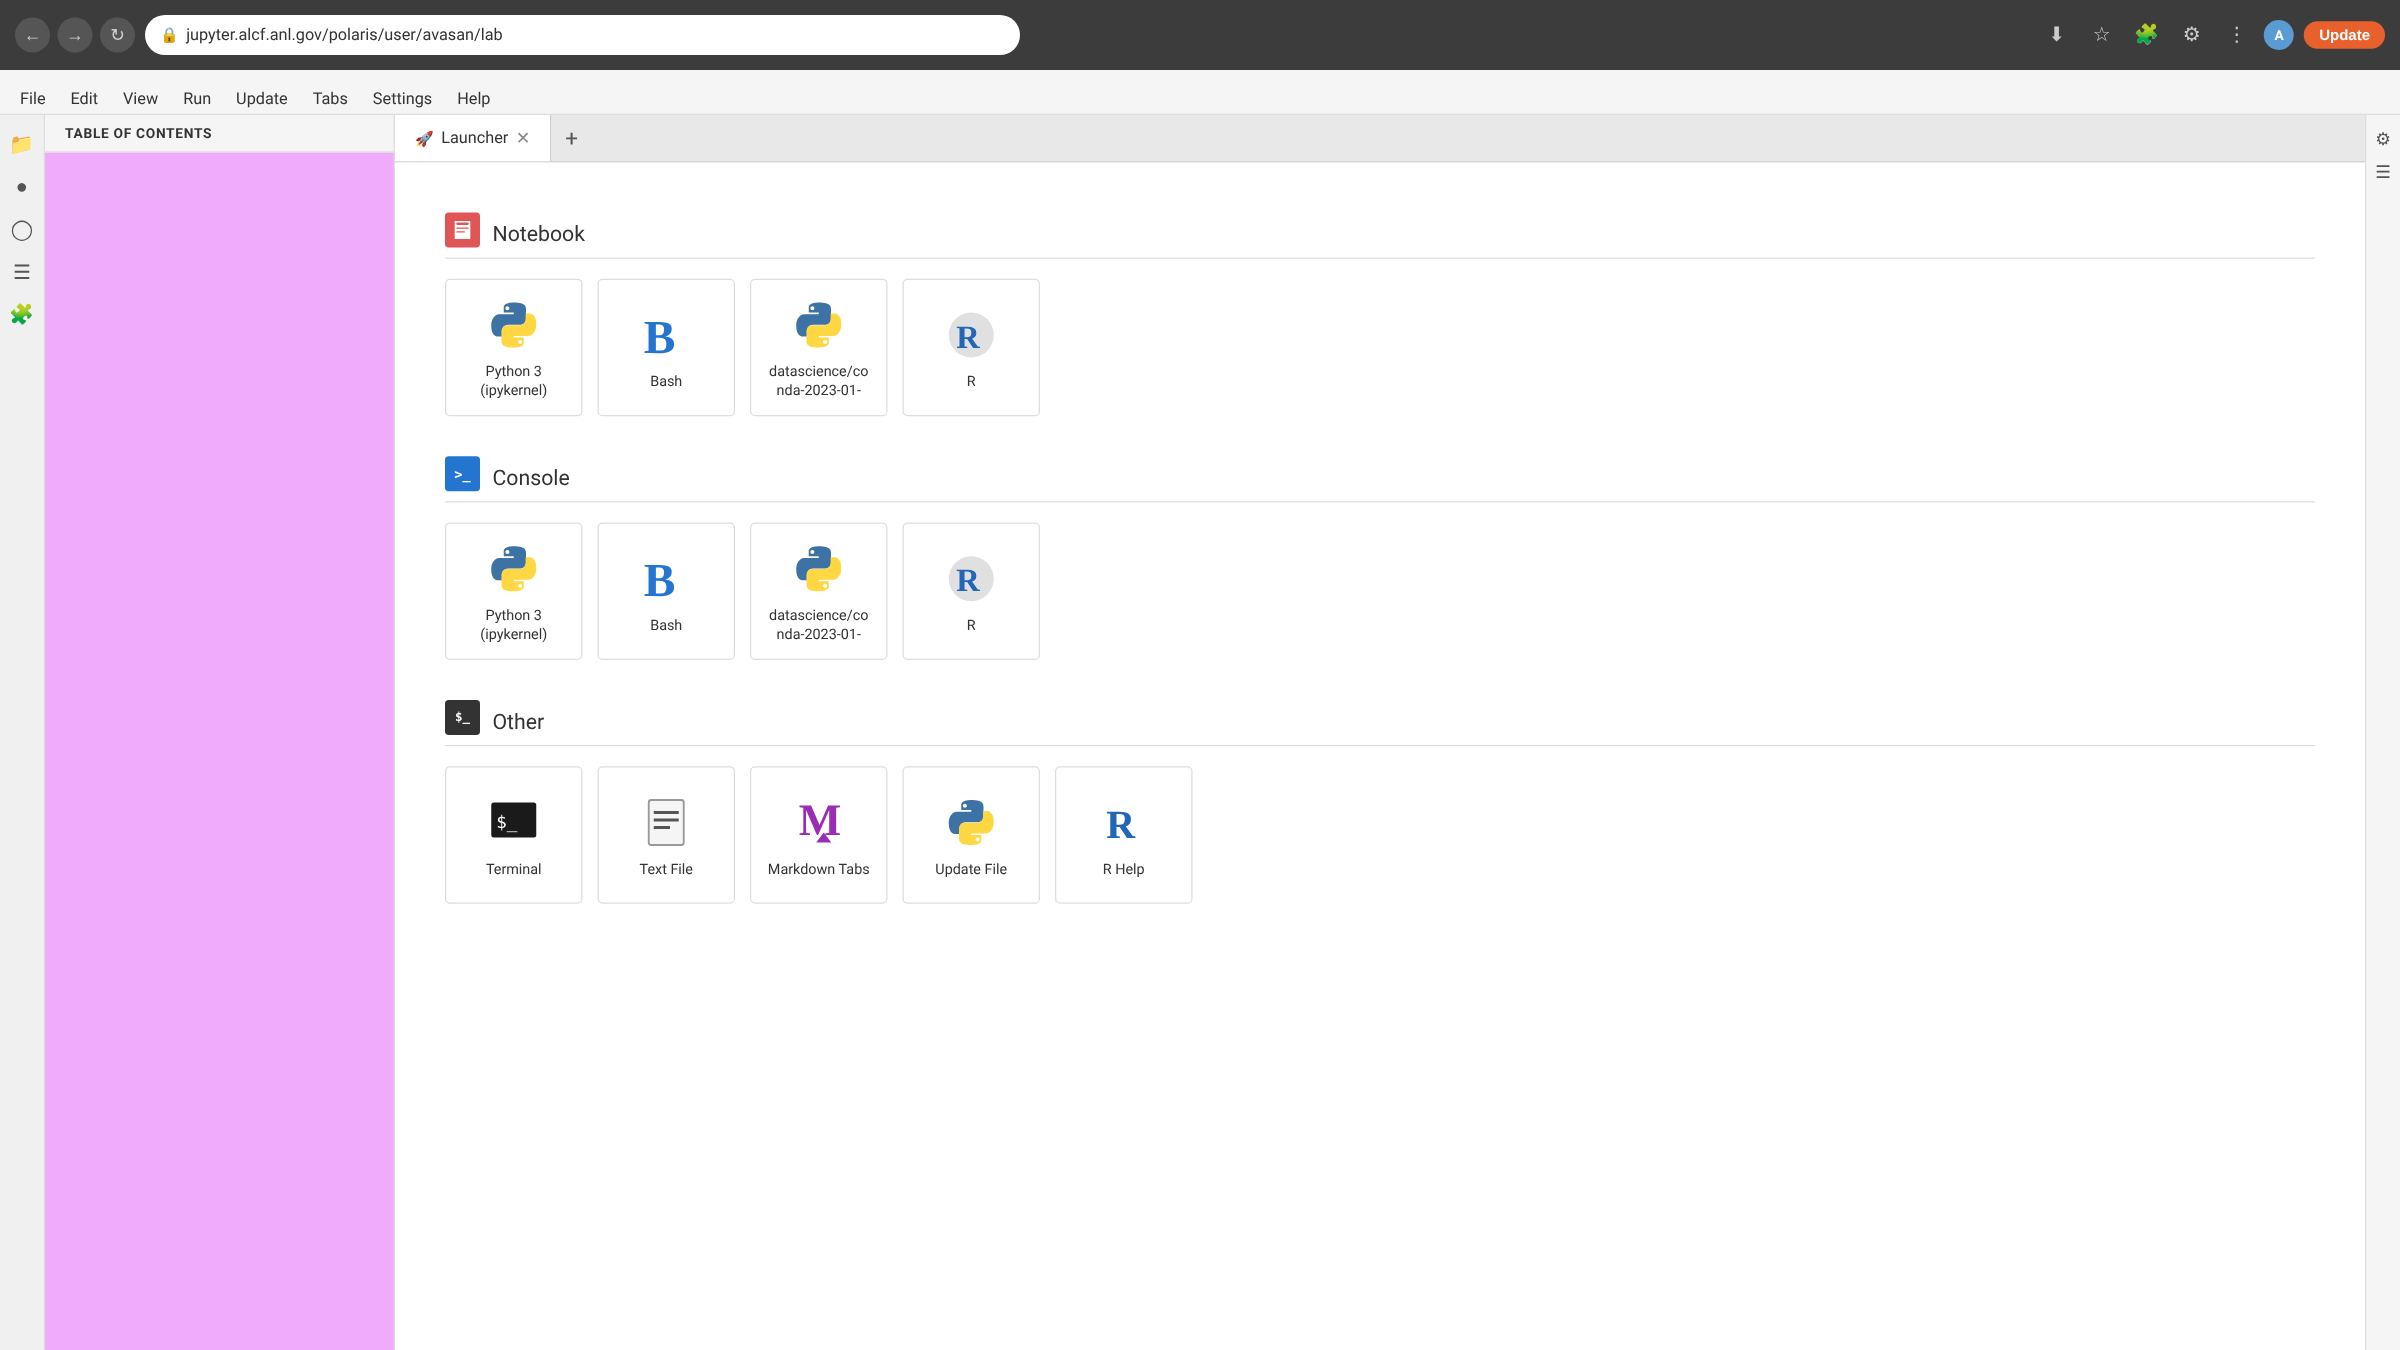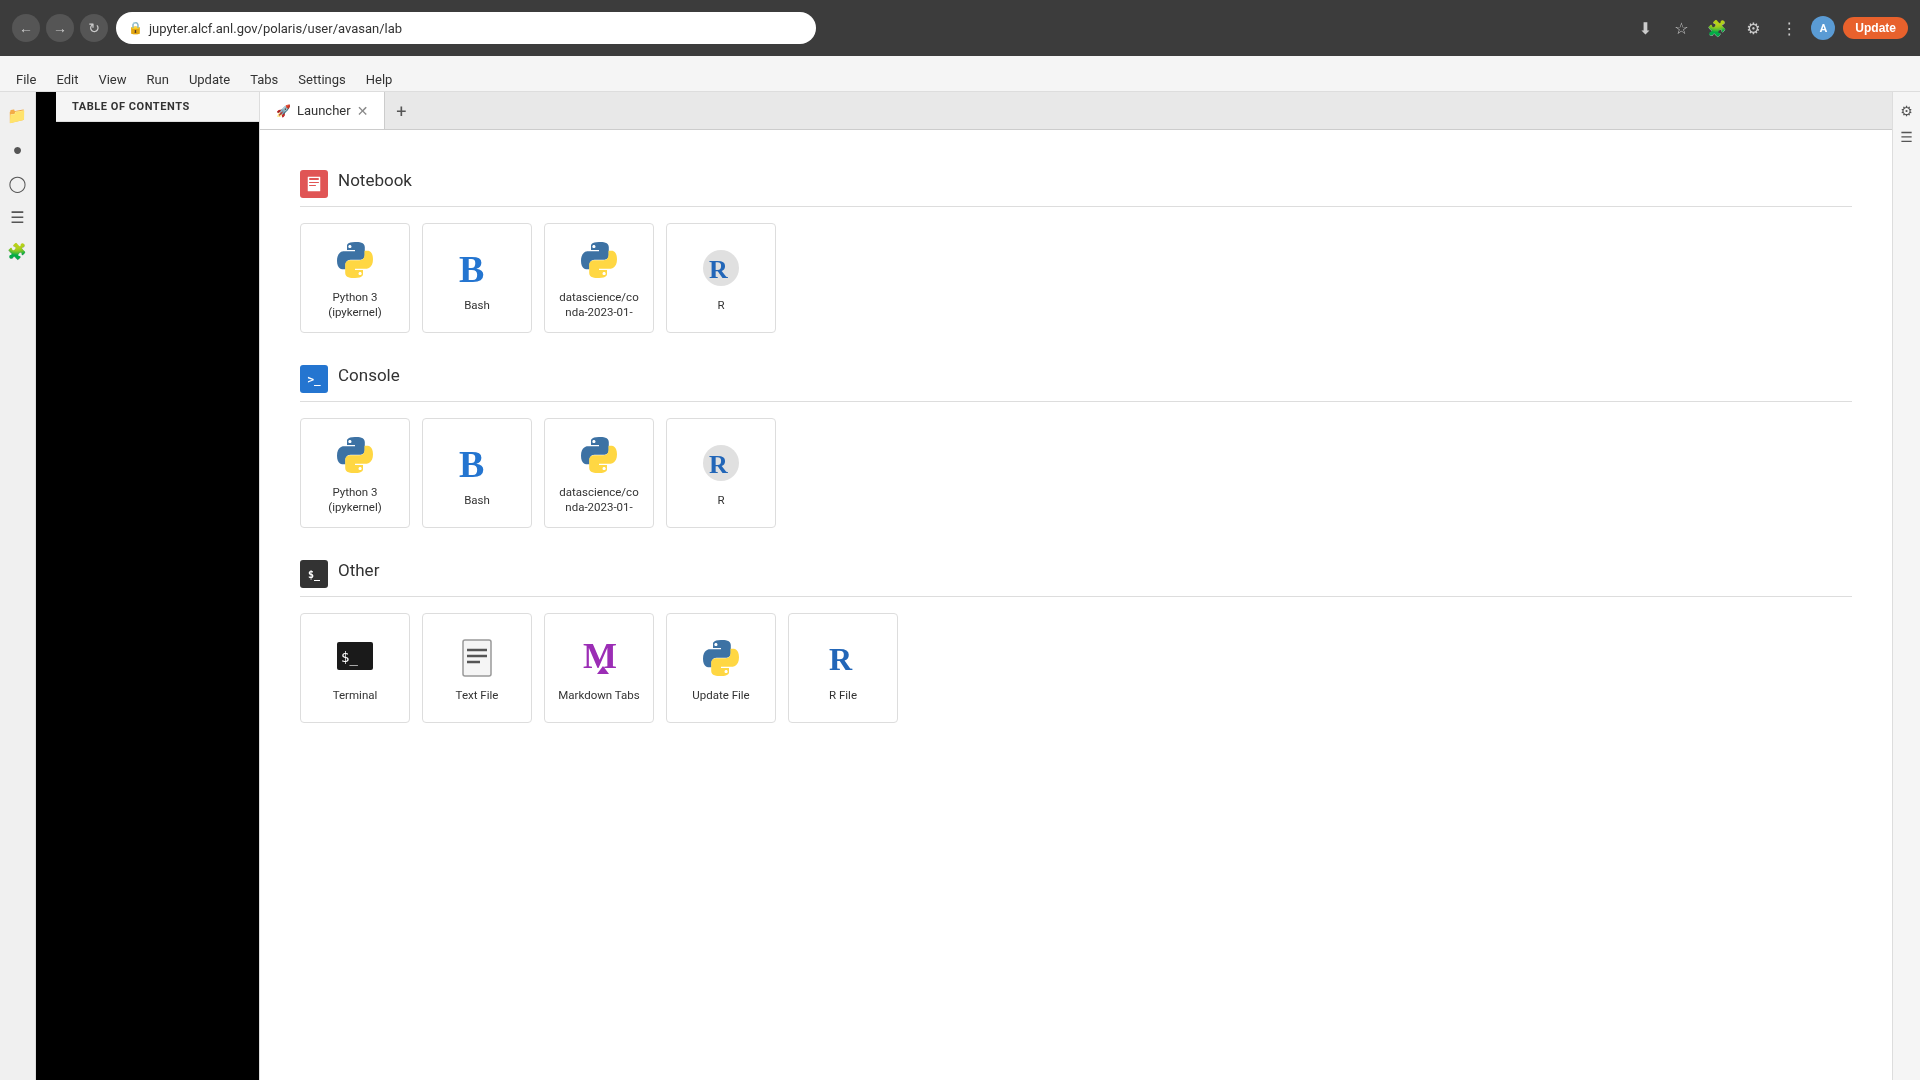--- a/index.html
+++ b/index.html
@@ -24,35 +24,35 @@
     .menu-item { padding: 4px 8px; font-size: 13px; color: #333; cursor: pointer; border-radius: 3px; }
 
     
     .main-area { display: flex; flex: 1; overflow: hidden; }
 
     
     .sidebar-icons { width: 36px; background: #f0f0f0; border-right: 1px solid #ddd; display: flex; flex-direction: column; align-items: center; padding: 8px 0; gap: 4px; }
     .sidebar-icon { width: 30px; height: 30px; display: flex; align-items: center; justify-content: center; cursor: pointer; border-radius: 3px; color: #555; font-size: 16px; }
 
     
-    .left-panel { width: 224px; background: #000000; border-right: 1px solid #ddd; display: flex; flex-direction: column; padding-left: 20px; }
+    .left-panel { width: 280px; background: #f0abfc; border-right: 1px solid #ddd; display: flex; flex-direction: column; }
     .panel-header { padding: 8px 16px; font-size: 11px; font-weight: 700; color: #333; letter-spacing: 0.05em; border-bottom: 1px solid #ddd; background: #f5f5f5; }
 
     
     .content-area { flex: 1; display: flex; flex-direction: column; background: #e8e8e8; }
     .tab-bar { display: flex; align-items: stretch; background: #e8e8e8; border-bottom: 1px solid #ccc; height: 38px; }
     .tab { display: flex; align-items: center; gap: 6px; padding: 0 16px; background: #fff; border-right: 1px solid #ccc; font-size: 13px; color: #333; cursor: pointer; min-width: 120px; position: relative; }
     .tab-icon { font-size: 12px; color: #666; }
     .tab-close { margin-left: auto; color: #888; font-size: 14px; cursor: pointer; }
     .new-tab-btn { width: 32px; height: 38px; display: flex; align-items: center; justify-content: center; cursor: pointer; font-size: 18px; color: #555; }
 
     
     .launcher { flex: 1; background: #fff; padding: 40px 40px; overflow-y: auto; }
     .section { margin-bottom: 32px; }
-    .section-header { display: flex; align-items: flex-start; gap: 10px; margin-bottom: 16px; border-bottom: 1px solid #ddd; padding-bottom: 8px; }
+    .section-header { display: flex; align-items: flex-end; gap: 10px; margin-bottom: 16px; border-bottom: 1px solid #ddd; padding-bottom: 8px; }
     .section-icon { width: 28px; height: 28px; border-radius: 3px; display: flex; align-items: center; justify-content: center; font-size: 14px; font-weight: bold; color: white; }
     .section-icon.notebook { background: #e05555; }
     .section-icon.console { background: #2475d0; font-size: 13px; }
     .section-icon.other { background: #333; }
     .section-title { font-size: 17px; font-weight: 400; color: #333; }
     .cards-row { display: flex; gap: 12px; flex-wrap: wrap; }
     .card { width: 110px; height: 110px; border: 1px solid #ddd; border-radius: 4px; background: #fff; cursor: pointer; display: flex; flex-direction: column; align-items: center; justify-content: center; gap: 6px; transition: background 0.15s; }
     .card-icon { width: 48px; height: 48px; display: flex; align-items: center; justify-content: center; font-size: 36px; }
     .card-label { font-size: 11.5px; color: #333; text-align: center; line-height: 1.3; }
 
@@ -275,21 +275,21 @@
               </div>
               <div class="card-label">Update File</div>
             </div>
 
             <div class="card">
               <div class="card-icon">
                 <svg width="44" height="44" viewBox="0 0 44 44">
                   <text x="8" y="34" font-size="32" font-weight="700" fill="#2266b8" font-family="Georgia, serif">R</text>
                 </svg>
               </div>
-              <div class="card-label">R File</div>
+              <div class="card-label">R Help</div>
             </div>
 
           </div>
         </div>
 
       </div>
     </div>
 
     <div class="right-panel">
       <div class="right-icon">⚙</div>

